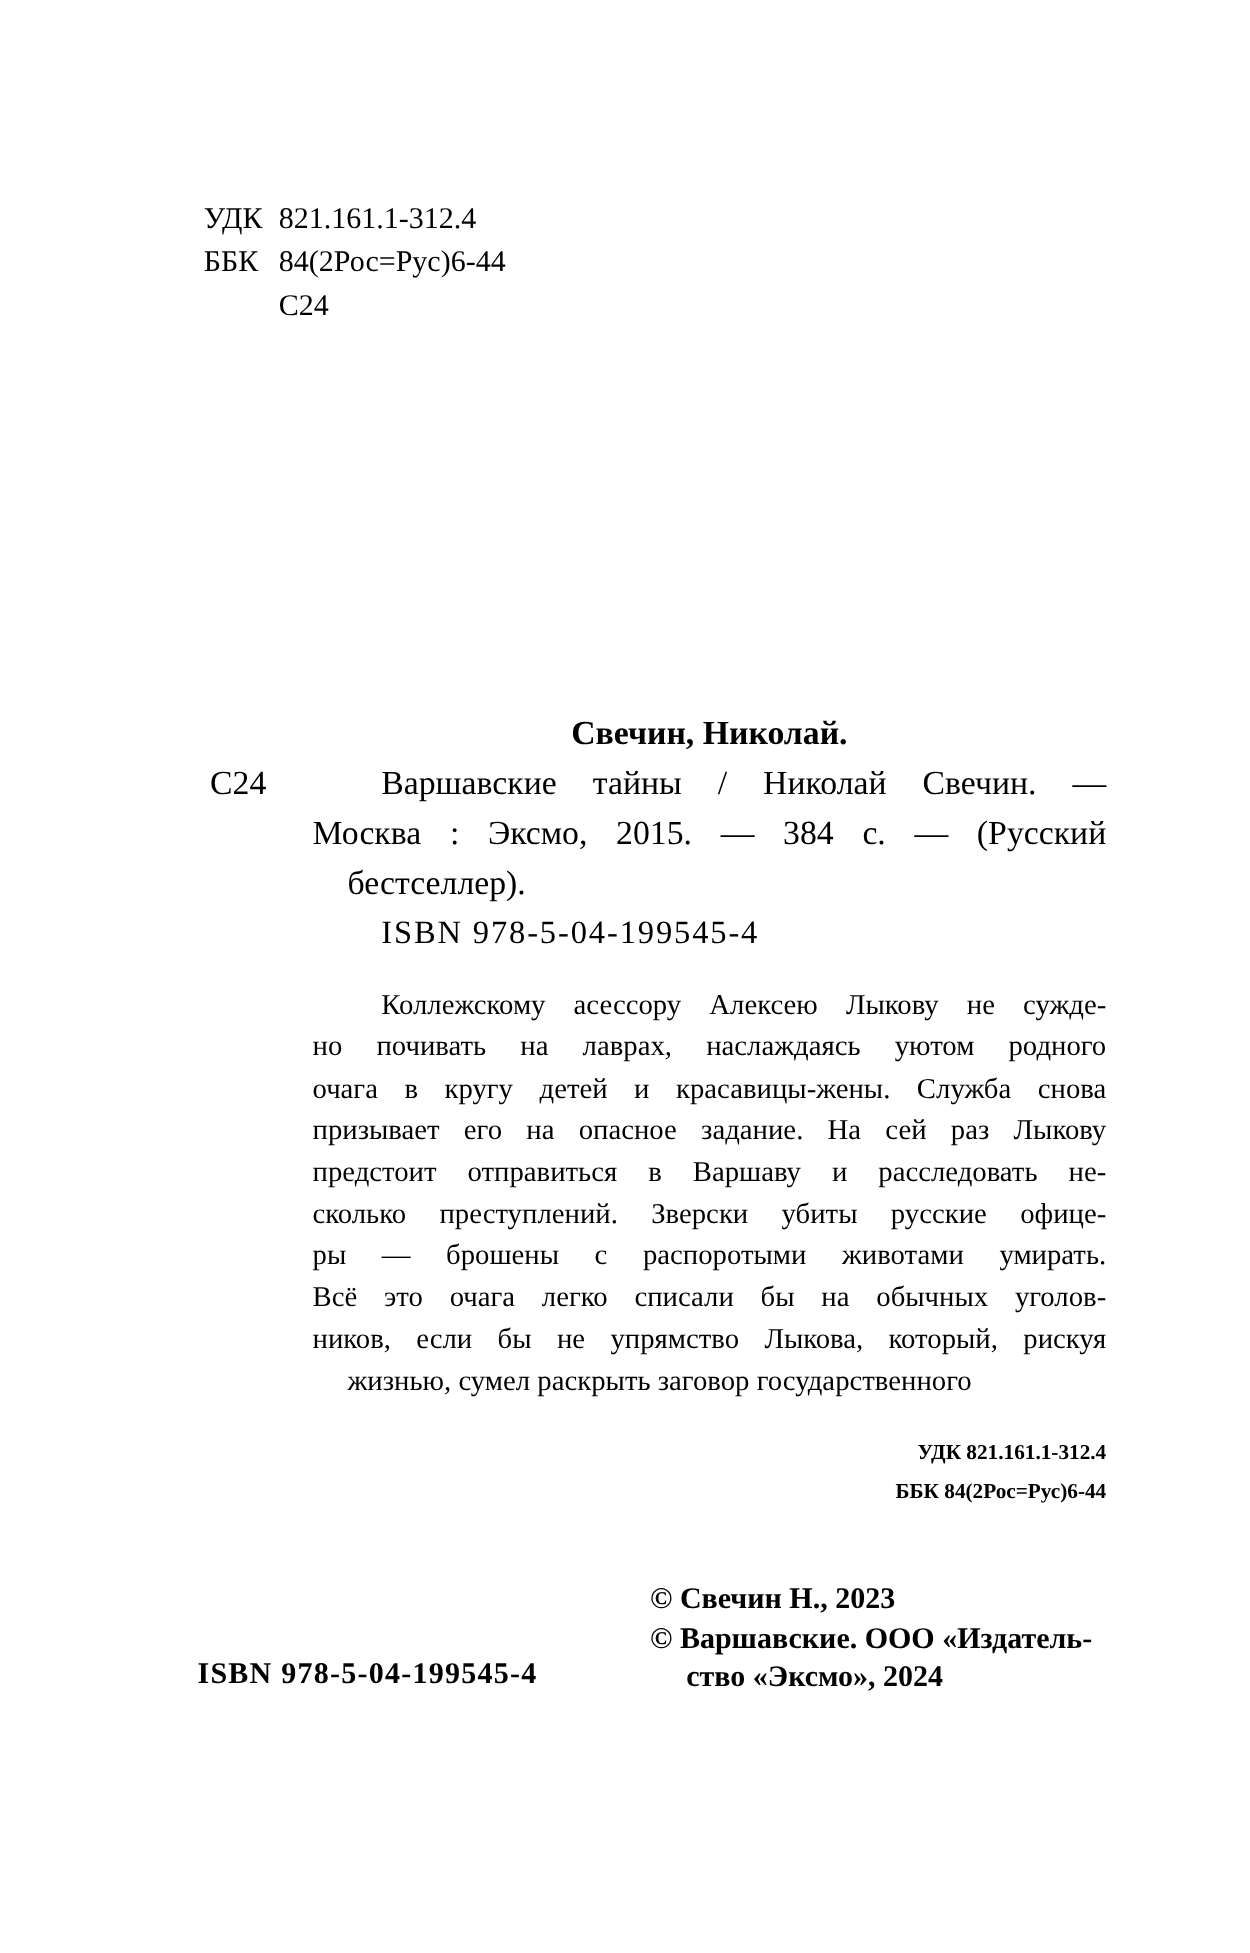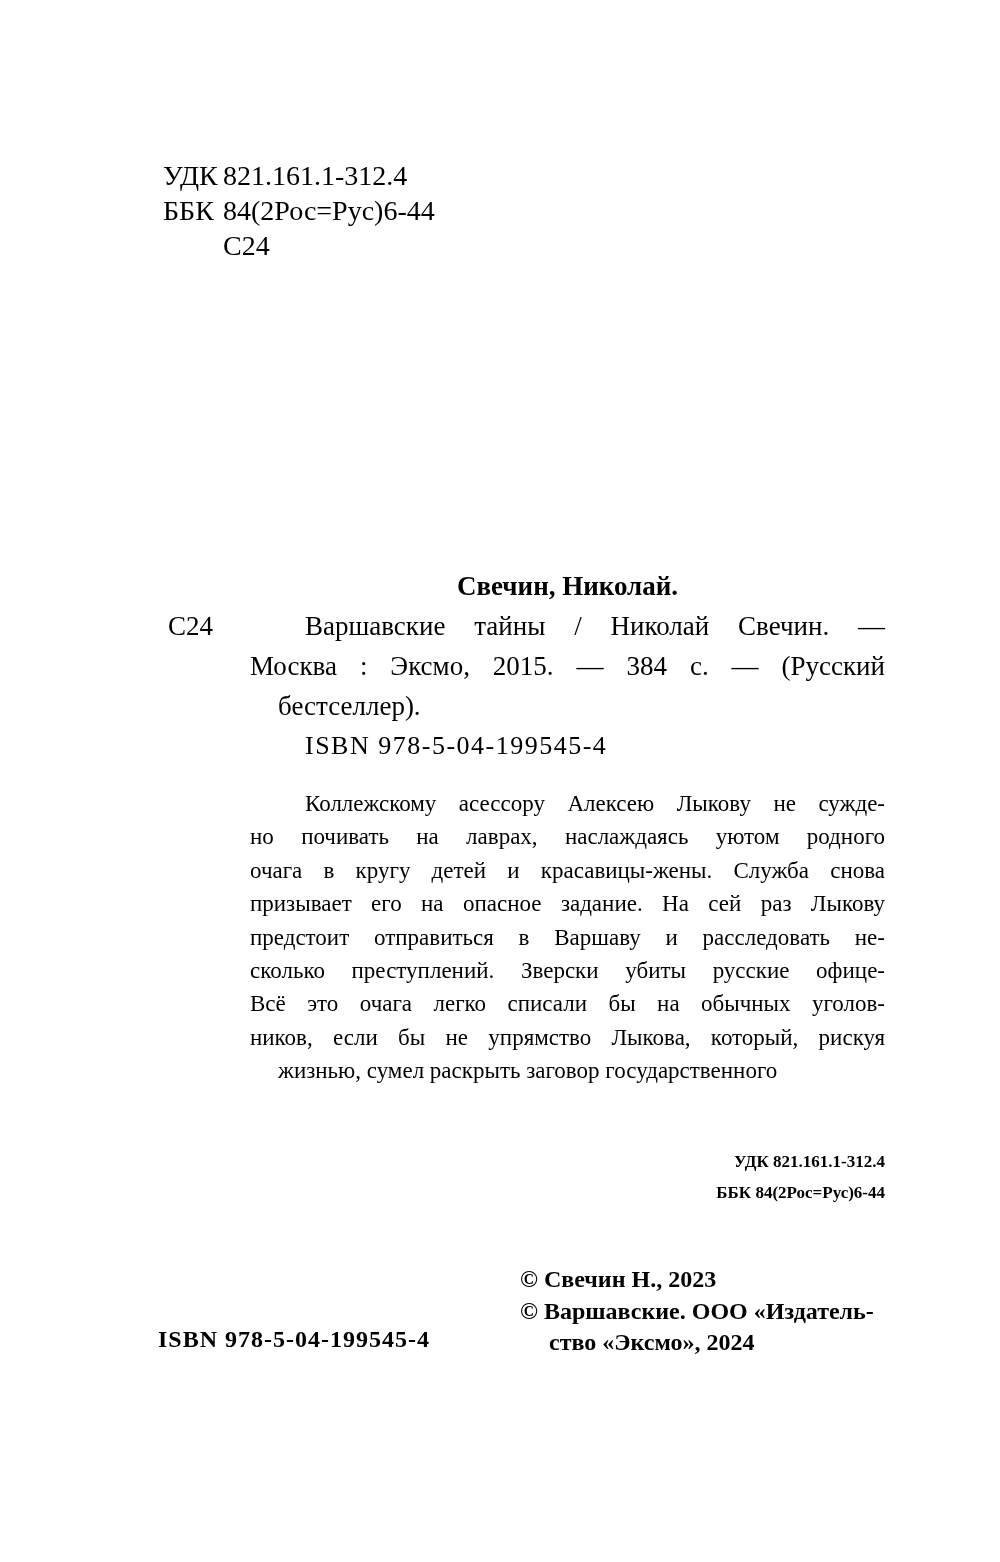--- a/index.html
+++ b/index.html
@@ -6,21 +6,21 @@
   html, body { margin: 0; padding: 0; }
   body {
     width: 1000px; height: 1562px;
     background: #ffffff; color: #000000;
     font-family: "Liberation Serif", "DejaVu Serif", serif;
     position: relative; overflow: hidden;
   }
   .abs { position: absolute; }
 
   
-  .top-class { left: 163px; top: 158px; font-size: 28px; line-height: 35px; }
+  .top-class { left: 163px; top: 158px; font-size: 24px; line-height: 35px; }
   .top-class .row { display: flex; }
   .top-class .lbl { width: 60px; }
 
   
   .card { left: 250px; top: 566px; width: 635px; font-size: 27px; line-height: 40px; }
   .card .author { font-weight: bold; text-align: center; }
   .margin-code { position: absolute; left: -82px; top: 40px; font-weight: normal; }
 
   
   .jlines .tline { text-align: justify; text-align-last: justify; }
@@ -69,20 +69,21 @@
 
 <div class="abs isbn-mid">ISBN 978-5-04-199545-4</div>
 
 <div class="abs annotation jlines indent-first">
     <div class="tline">Коллежскому асессору Алексею Лыкову не сужде-</div>
     <div class="tline">но почивать на лаврах, наслаждаясь уютом родного</div>
     <div class="tline">очага в кругу детей и красавицы-жены. Служба снова</div>
     <div class="tline">призывает его на опасное задание. На сей раз Лыкову</div>
     <div class="tline">предстоит отправиться в Варшаву и расследовать не-</div>
     <div class="tline">сколько преступлений. Зверски убиты русские офице-</div>
+    <div class="tline">ры — брошены с распоротыми животами умирать.</div>
     <div class="tline">Всё это очага легко списали бы на обычных уголов-</div>
     <div class="tline">ников, если бы не упрямство Лыкова, который, рискуя</div>
     <div class="tline">жизнью, сумел раскрыть заговор государственного</div>
   </div>
 
 <div class="abs class-bottom">
   <div>УДК 821.161.1-312.4</div>
   <div>ББК 84(2Рос=Рус)6-44</div>
 </div>
 

